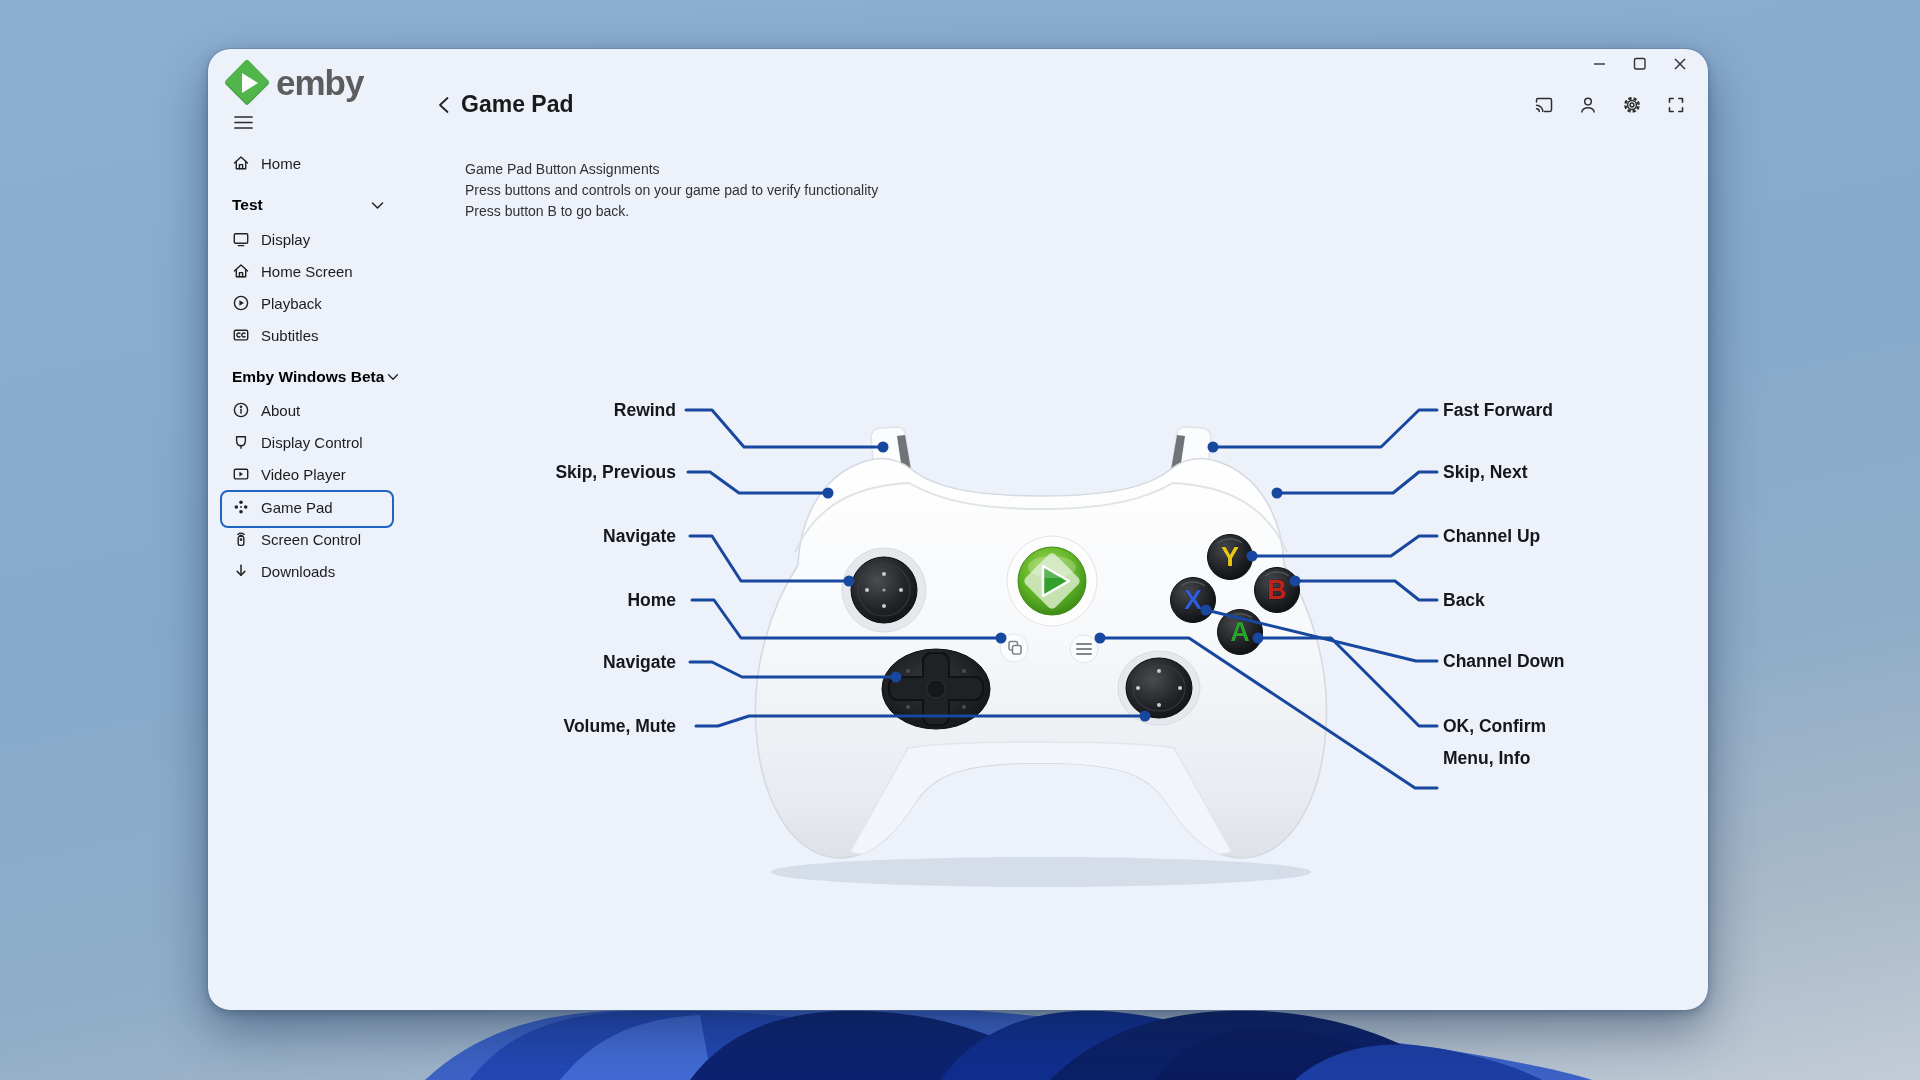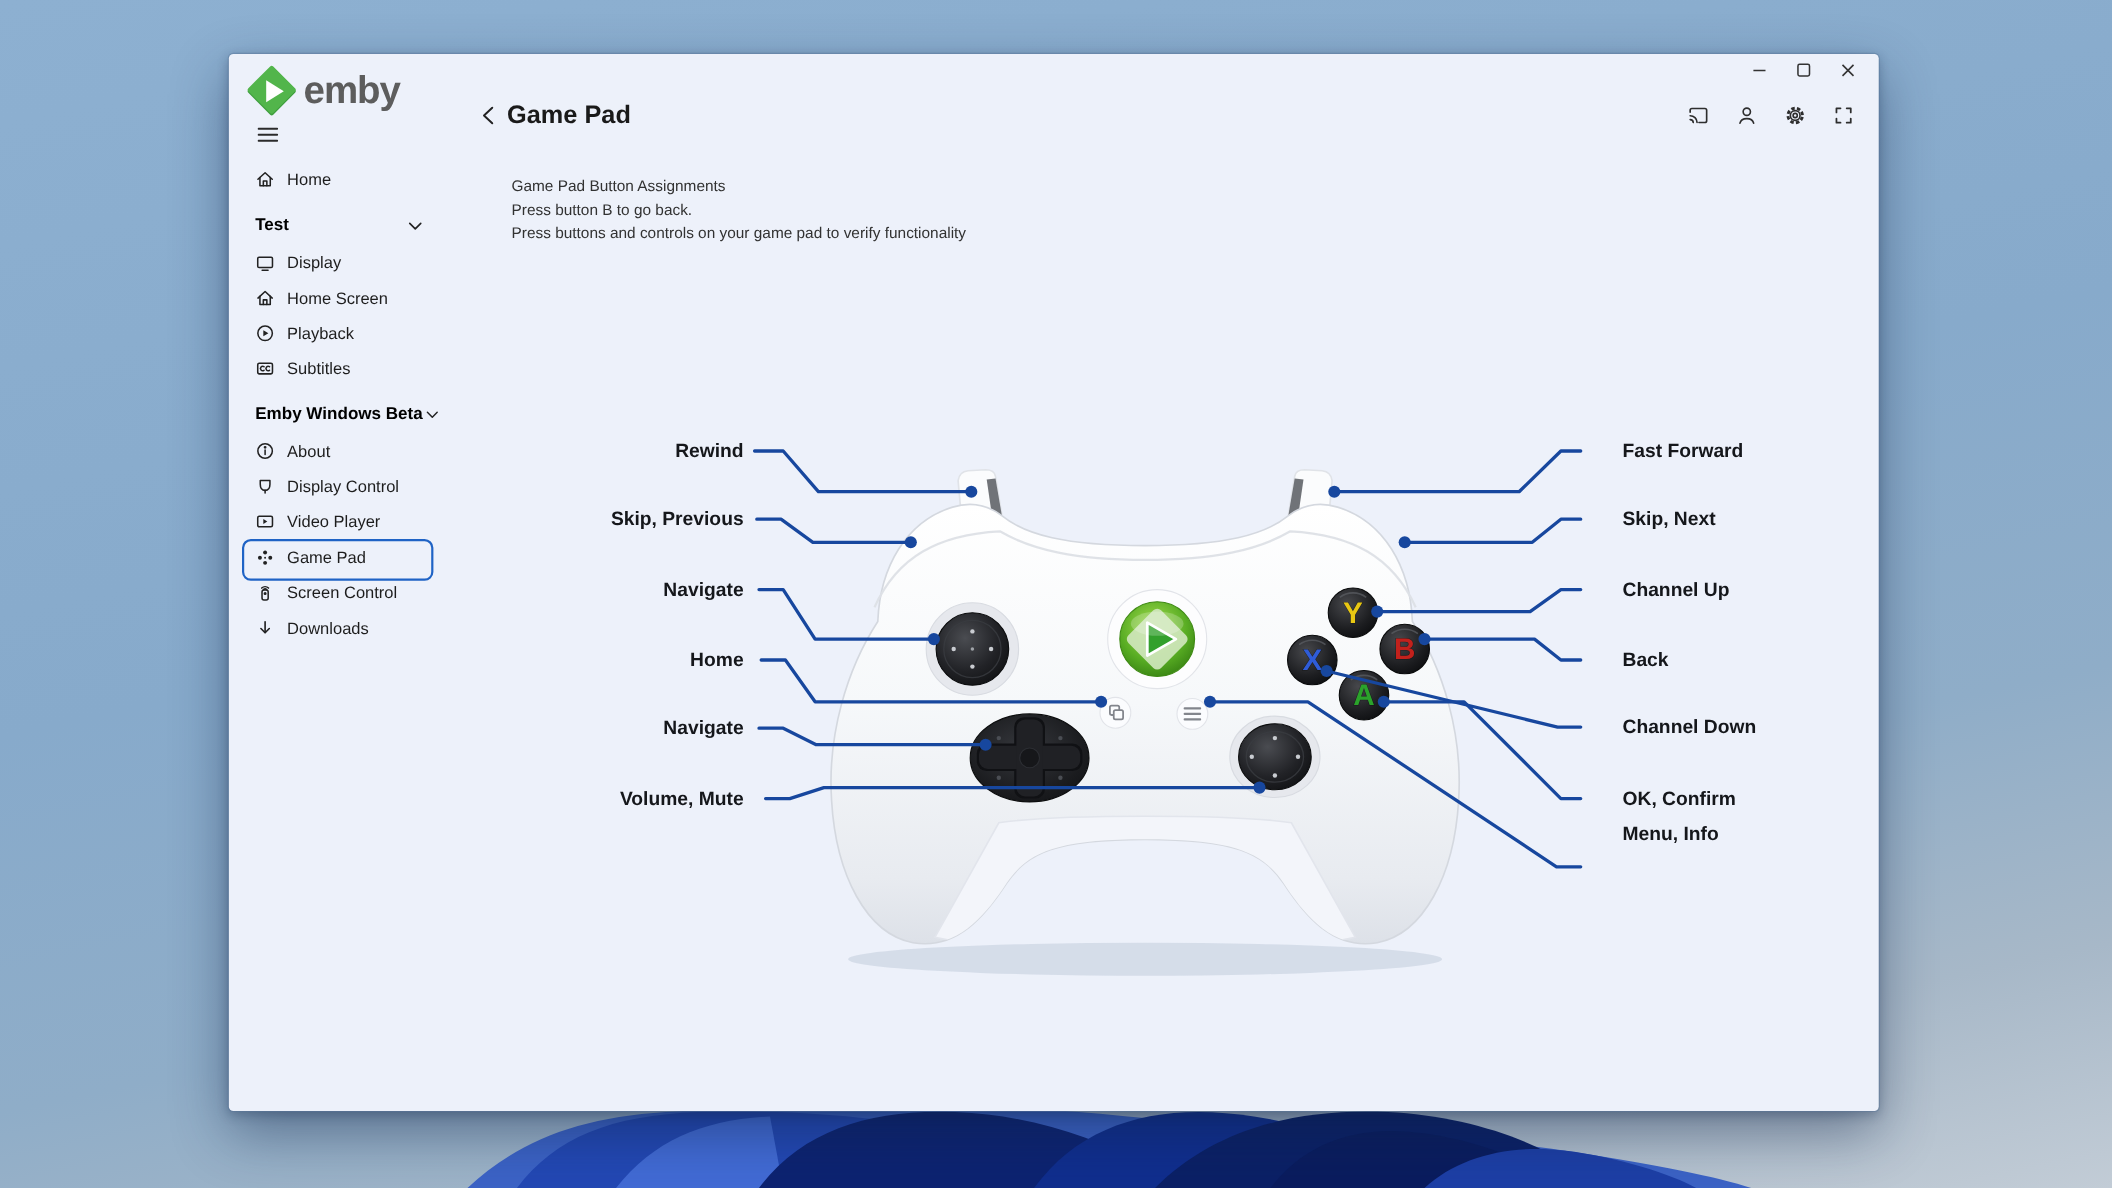--- a/index.html
+++ b/index.html
@@ -1,21 +1,21 @@
 <!DOCTYPE html>
 <html><head>
 <meta charset="utf-8">
 <style>
   html,body{margin:0;padding:0;width:1920px;height:1080px;overflow:hidden;
     font-family:"Liberation Sans","DejaVu Sans",sans-serif;}
   .desktop{position:relative;width:1920px;height:1080px;overflow:hidden;
     background:linear-gradient(168deg,#8db0d1 0%,#87aacb 45%,#8fadc8 68%,#a7b8c8 85%,#c2ccd6 100%);}
   .bloom{position:absolute;left:0;top:0;width:1920px;height:1080px;}
   .window{position:absolute;left:208px;top:49px;width:1500px;height:961px;
-    background:#edf1fa;border-radius:4px;
+    background:#edf1fa;border-radius:22px;
     box-shadow:0 20px 50px rgba(15,35,70,.45),0 3px 10px rgba(15,35,70,.28);
     outline:1px solid rgba(90,120,155,.45);}
   
   .winctl{position:absolute;top:2px;right:8px;display:flex;}
   .winbtn{width:40px;height:26px;display:flex;align-items:center;justify-content:center;cursor:pointer;}
   
   .logo{position:absolute;left:14px;top:9px;display:flex;align-items:center;cursor:pointer;}
   .logo-text{font-size:35px;font-weight:bold;color:#5d5d5d;letter-spacing:-1px;margin-left:4px;}
   .hamburger{position:absolute;left:26px;top:63px;width:24px;height:20px;display:flex;align-items:center;cursor:pointer;}
   .nav-item{position:absolute;left:24px;transform:translateY(-50%);display:flex;align-items:center;gap:11px;
@@ -31,21 +31,21 @@
   .hicon{width:22px;height:22px;cursor:pointer;}
   
   .heading{position:absolute;left:257px;top:100px;font-size:14px;color:#323232;margin-top:12px;}
   .instructions{position:absolute;left:257px;top:131px;font-size:14px;color:#323232;line-height:21px;}
   
   .diagram{position:absolute;left:0;top:0;width:1500px;height:961px;}
   .pad-svg{position:absolute;left:0;top:0;}
   .dlabel{position:absolute;transform:translateY(-50%);font-size:17.5px;font-weight:600;
     color:#15171b;white-space:nowrap;}
   .dlabel.left{right:1032px;padding-left:31px;}
-  .dlabel.right{left:1235px;margin-left:32px;}
+  .dlabel.right{left:1235px;}
 </style>
 </head>
 <body>
 
 <div class="desktop">
 
   <svg class="bloom" viewBox="0 0 1920 1080">
     <path d="M425 1080 C470 1038 525 1016 605 1011 C770 999 905 1003 1025 1015 C1185 1030 1325 1030 1435 1048 C1505 1059 1562 1070 1592 1080 Z" fill="#3c63c6"></path>
     <path d="M470 1080 C505 1034 555 1014 635 1011 C725 1008 815 1016 880 1033 C945 1049 1010 1066 1055 1080 Z" fill="#2348b4"></path>
     <path d="M560 1080 C595 1036 640 1018 700 1015 L712 1080 Z" fill="#4a74dd" opacity="0.8"></path>
@@ -237,22 +237,22 @@
       <svg class="hicon" viewBox="0 0 22 22" fill="none" stroke="#2e2e2e" stroke-width="1.6" stroke-linecap="round" stroke-linejoin="round">
         <path d="M4.5 8.2 V4.5 H8.2"></path>
           <path d="M13.8 4.5 H17.5 V8.2"></path>
           <path d="M17.5 13.8 V17.5 H13.8"></path>
           <path d="M8.2 17.5 H4.5 V13.8"></path>
       </svg>
     </div>
 
     <div class="heading">Game Pad Button Assignments</div>
     <div class="instructions">
+      <div>Press buttons and controls on your game pad to verify functionality</div>
       <div>Press button B to go back.</div>
-      <div>Press buttons and controls on your game pad to verify functionality</div>
     </div>
 
     <div class="diagram">
 
       <svg class="pad-svg" width="1500" height="961" viewBox="208 49 1500 961">
         <defs>
           <linearGradient id="bodyG" x1="0" y1="0" x2="0" y2="1">
             <stop offset="0" stop-color="#ffffff"></stop>
               <stop offset="0.45" stop-color="#f6f8fa"></stop>
             <stop offset="0.85" stop-color="#e8ebf0"></stop>

